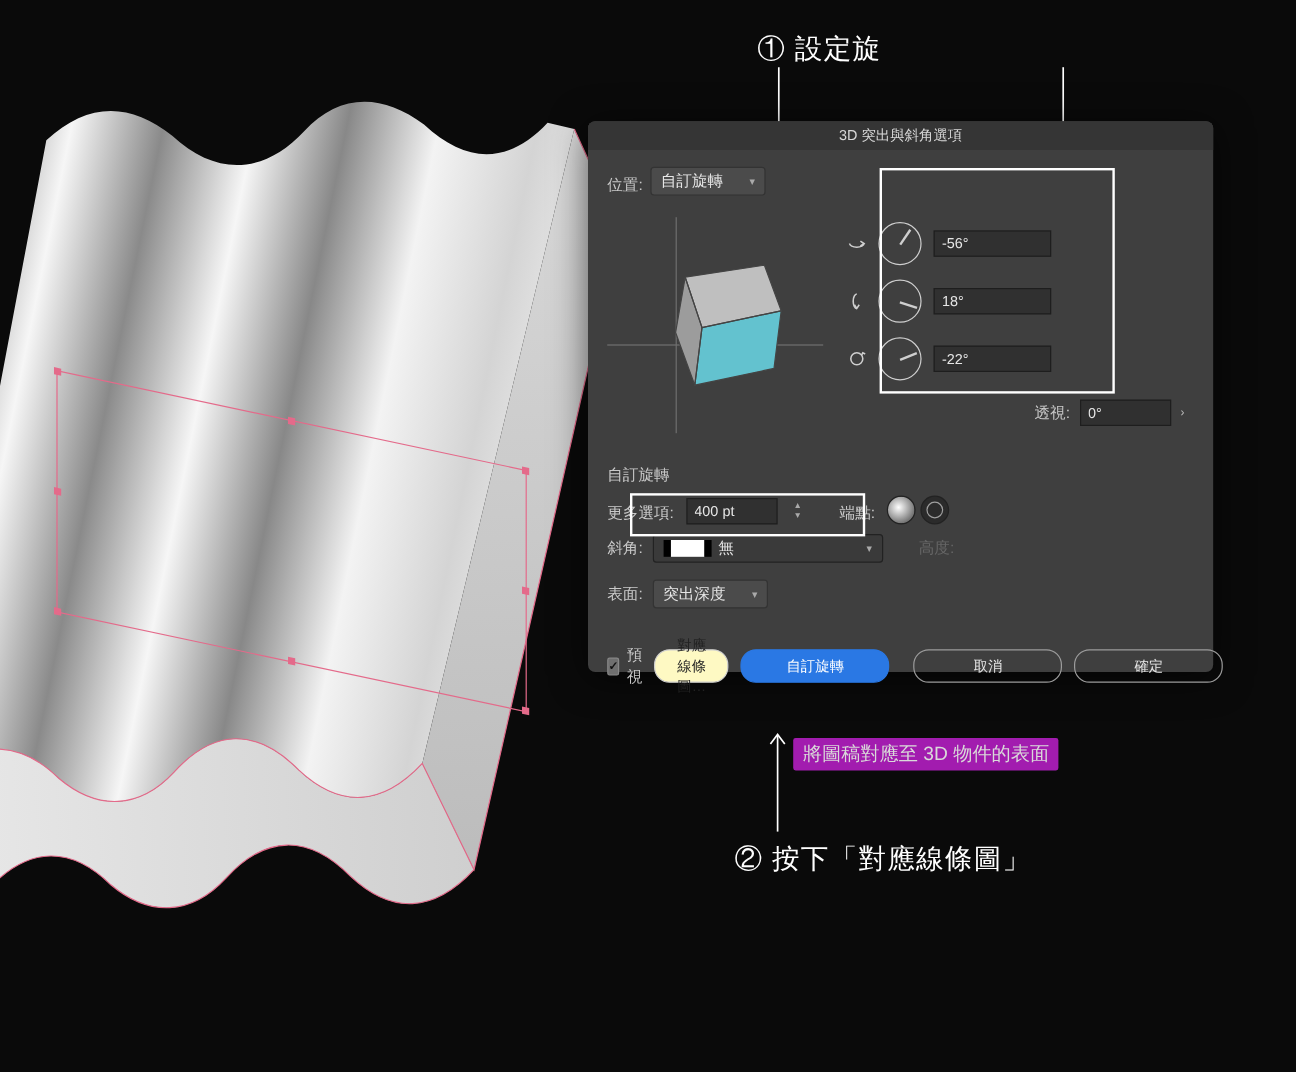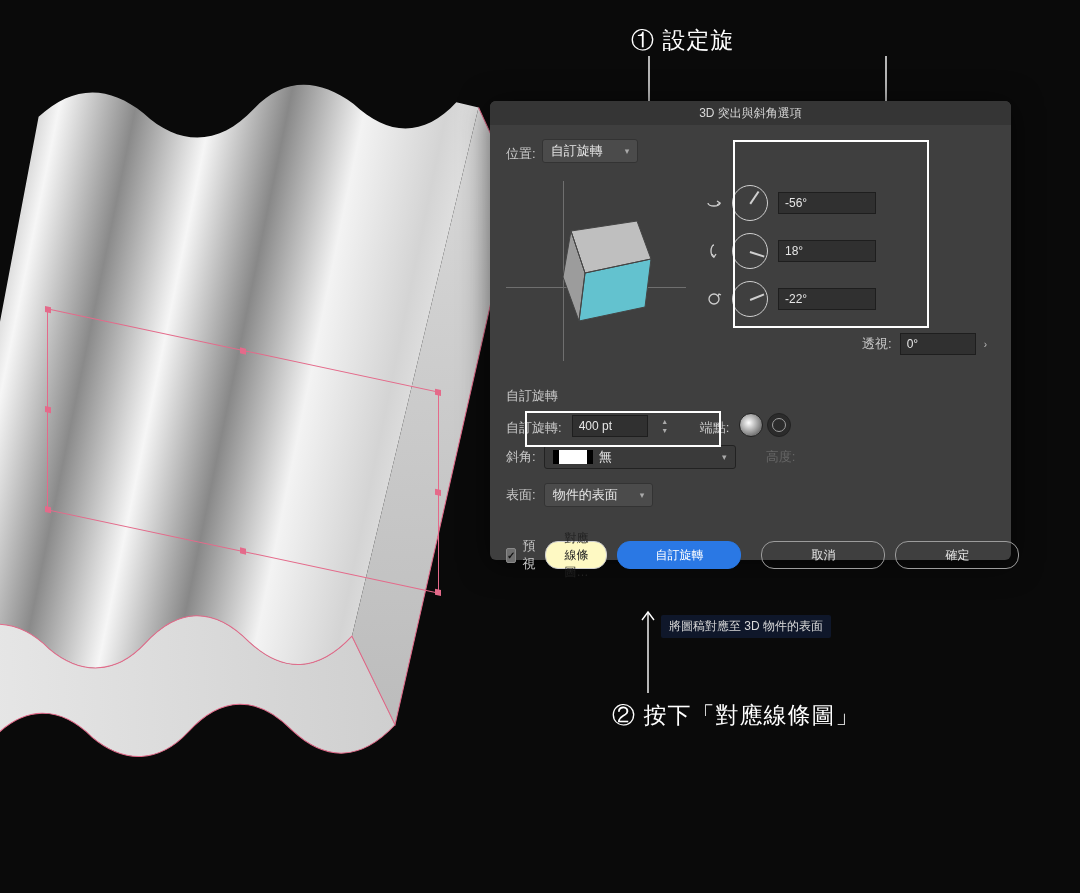--- a/index.html
+++ b/index.html
@@ -69,21 +69,21 @@
 .surfRow{display:flex;gap:8px;align-items:center;margin-top:14px}
 
 .btns{display:flex;align-items:center;gap:10px;margin-top:30px}
 .chk{width:13px;height:13px;border:1px solid #888;border-radius:2px;background:#6f6f6f;display:flex;align-items:center;justify-content:center;color:#111;font-size:10px;font-weight:bold}
 .btn{height:26px;border-radius:13px;border:1px solid #9c9c9c;padding:0 18px;display:inline-flex;align-items:center;justify-content:center;color:#e6e6e6;font-size:12px;background:transparent}
 .btn.light{background:#fef9c3;color:#222;border-color:#cfcfcf}
 .btn.blue{background:#2a78e4;border-color:#2a78e4;color:#fff}
 .btn.blue{min-width:86px}
 .btn.pad{min-width:86px}
 
-.tooltip{position:absolute;left:661px;top:615px;background:#0f172a;color:#d9d9d9;font-size:12px;padding:3px 8px;border-radius:2px}
+.tooltip{position:absolute;left:661px;top:615px;background:#a21caf;color:#d9d9d9;font-size:16px;padding:3px 8px;border-radius:2px}
 
 .perspective{display:flex;align-items:center;gap:8px;justify-content:flex-end;margin-top:4px;padding-right:8px}
 .pchev{font-size:10px;color:#bbb}
 </style>
 </head>
 <body>
 
 <div class="canvas">
 
   <div class="shape3d">
@@ -249,21 +249,21 @@
             <span class="lbl">透視:</span>
             <input class="inp sm" value="0°" style="">
             <span class="pchev">›</span>
           </div>
         </div>
       </div>
 
       <div class="sectHdr">自訂旋轉</div>
 
       <div class="row" style="gap:10px">
-        <span class="lbl">自訂旋轉:</span>
+        <span class="lbl">更多選項:</span>
         <input class="inp sm" value="400 pt" style="">
         <div class="stepper">
             <span>▲</span>
             <span>▼</span>
           </div>
         <span style="width:8px"></span>
         <span class="lbl">端點:</span>
         <div class="cap">
           <div class="capBtn has"></div>
           <div class="capBtn no">
@@ -279,21 +279,21 @@
           <span class="bevTxt">無</span>
           <span class="bevCh">▾</span>
         </div>
         <span style="width:14px"></span>
         <span class="dim">高度:</span>
       </div>
 
       <div class="surfRow">
         <span class="lbl">表面:</span>
         <div class="sel">
-          <span>物件的表面</span>
+          <span>突出深度</span>
           <span class="chev">▾</span>
         </div>
       </div>
 
       <div class="btns">
         <div class="chk">✓</div>
         <span class="lbl" style="margin-left:-4px">預視</span>
         <div class="btn light">對應線條圖…</div>
         <div class="btn blue">自訂旋轉</div>
         <div style="flex:1"></div>

